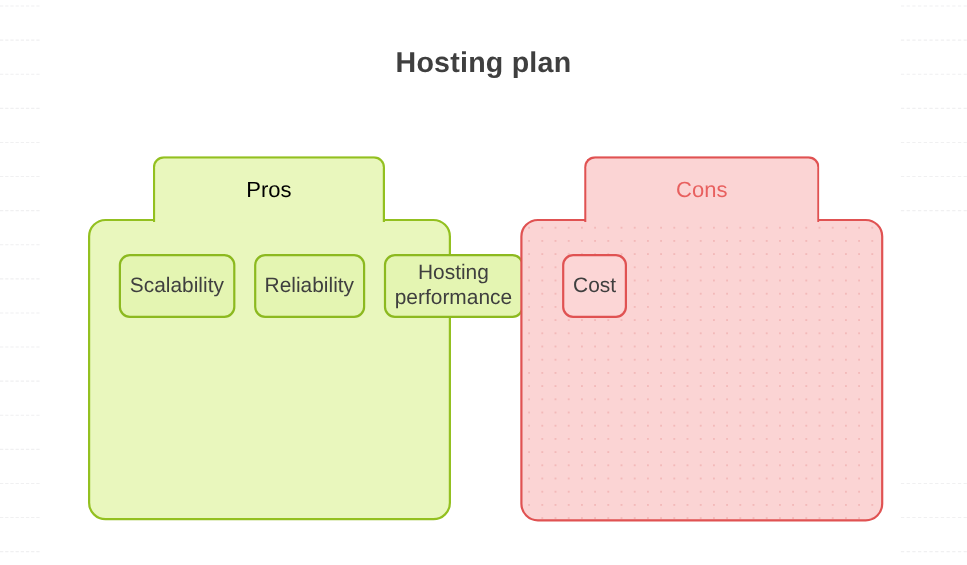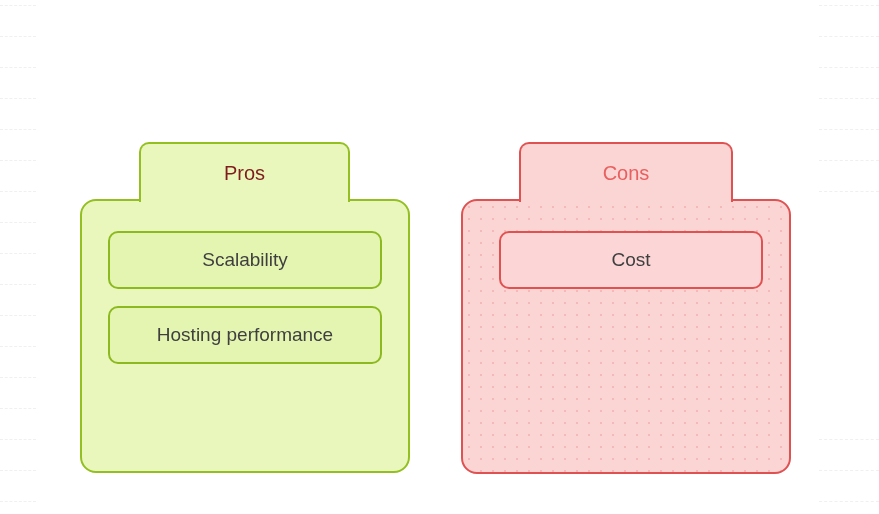--- a/index.html
+++ b/index.html
@@ -48,60 +48,59 @@
     font-weight: bold;
     color: #3f3f3f;
     letter-spacing: 0.2px;
   }
 
   
   .column {
     position: absolute;
   }
   #column-pros { left: 80px;  top: 142px; width: 330px; }
-  #column-cons { left: 461px; top: 142px; width: 330px; }
+  #column-cons { left: 473px; top: 142px; width: 330px; }
 
   
   .tab {
     position: relative;
     height: 60px;
     border-style: solid;
     border-width: 2px 2px 0 2px;
     border-radius: 10px 10px 0 0;
     display: flex;
     align-items: center;
     justify-content: center;
     font-size: 20px;
     z-index: 2;
   }
   #tab-pros {
     margin-left: 59px;
     width: 211px;
     background: #e9f7bd;
     border-color: #93c020;
-    color: #7f1d1d;
+    color: #000000;
   }
   #tab-cons {
     margin-left: 58px;
     width: 214px;
     background: #fbd4d4;
     border-color: #e05252;
     color: #e8605f;
   }
 
   
   .panel {
     position: relative;
     margin-top: -3px;
     border-style: solid;
     border-width: 2px;
     border-radius: 16px;
     padding: 30px 26px 28px 26px;
     display: flex;
-    flex-direction: column;
     gap: 17px;
   }
   #panel-pros {
     width: 330px;
     height: 274px;
     background: #e9f7bd;
     border-color: #93c020;
   }
   #panel-cons {
     width: 330px;
@@ -164,30 +163,34 @@
   <div class="guide-line right" style="top:129px"></div>
   <div class="guide-line right" style="top:160px"></div>
   <div class="guide-line right" style="top:191px"></div>
   <div class="guide-line right" style="top:439px"></div>
   <div class="guide-line right" style="top:470px"></div>
   <div class="guide-line right" style="top:501px"></div>
 </div>
 
 <div id="diagram">
 
+  <div id="page-title">Hosting plan</div>
 
   <div class="column" id="column-pros">
     <div class="tab" id="tab-pros">
       <span>Pros</span>
     </div>
     <div class="panel" id="panel-pros">
       <div class="item">
         <span>Scalability</span>
       </div>
       <div class="item">
+        <span>Reliability</span>
+      </div>
+      <div class="item">
         <span>Hosting performance</span>
       </div>
     </div>
   </div>
 
   <div class="column" id="column-cons">
     <div class="tab" id="tab-cons">
       <span>Cons</span>
     </div>
     <div class="panel" id="panel-cons">

